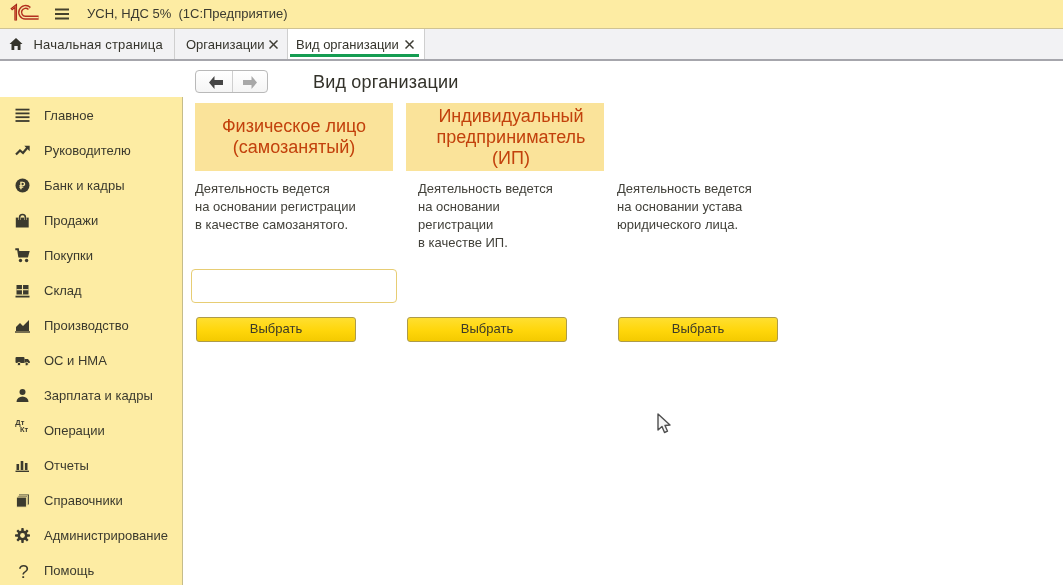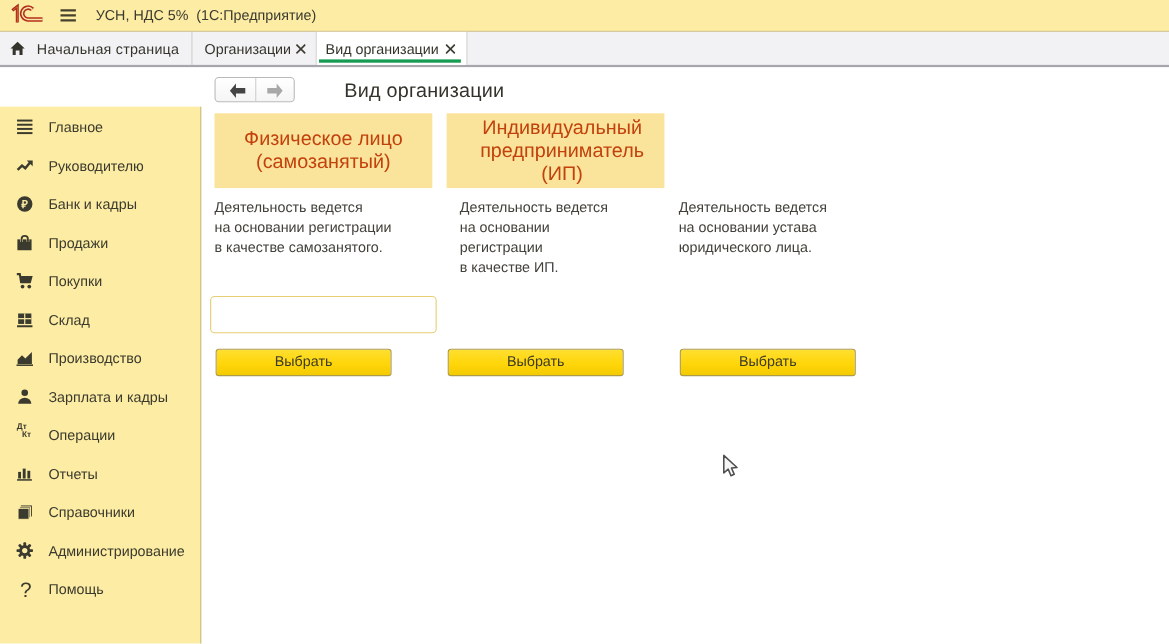--- a/index.html
+++ b/index.html
@@ -199,20 +199,29 @@
     </div>
     <div class="mi">
       <svg class="ic" width="15" height="15" viewBox="0 0 15 15">
         <path d="M1 13 L1 9 L5 5 L8 8 L14 2 L14 13 Z" fill="#3b3a2e"></path>
         <line x1="0" y1="14" x2="15" y2="14" stroke="#3b3a2e" stroke-width="1.4"></line>
       </svg>
       <span class="tx">Производство</span>
     </div>
     <div class="mi">
       <svg class="ic" width="15" height="15" viewBox="0 0 15 15">
+        <rect x="0.5" y="4" width="9" height="6" rx="1" fill="#3b3a2e"></rect>
+        <path d="M9.5 6 L13 6 L14.8 8.5 L14.8 10 L9.5 10 Z" fill="#3b3a2e"></path>
+        <circle cx="4" cy="11" r="1.7" fill="#3b3a2e" stroke="#fdeca3" stroke-width="0.8"></circle>
+        <circle cx="11.7" cy="11" r="1.7" fill="#3b3a2e" stroke="#fdeca3" stroke-width="0.8"></circle>
+      </svg>
+      <span class="tx">ОС и НМА</span>
+    </div>
+    <div class="mi">
+      <svg class="ic" width="15" height="15" viewBox="0 0 15 15">
         <circle cx="7.5" cy="4" r="3" fill="#3b3a2e"></circle>
         <path d="M1.5 14 A6 5.5 0 0 1 13.5 14 Z" fill="#3b3a2e"></path>
       </svg>
       <span class="tx">Зарплата и кадры</span>
     </div>
     <div class="mi">
       <svg class="ic" width="15" height="15" viewBox="0 0 15 15">
         <text x="0.3" y="2" font-size="7.5" font-weight="bold" fill="#3b3a2e" font-family="Liberation Sans">Дт</text>
         <text x="5" y="9" font-size="7.5" font-weight="bold" fill="#3b3a2e" font-family="Liberation Sans">Кт</text>
       </svg>

